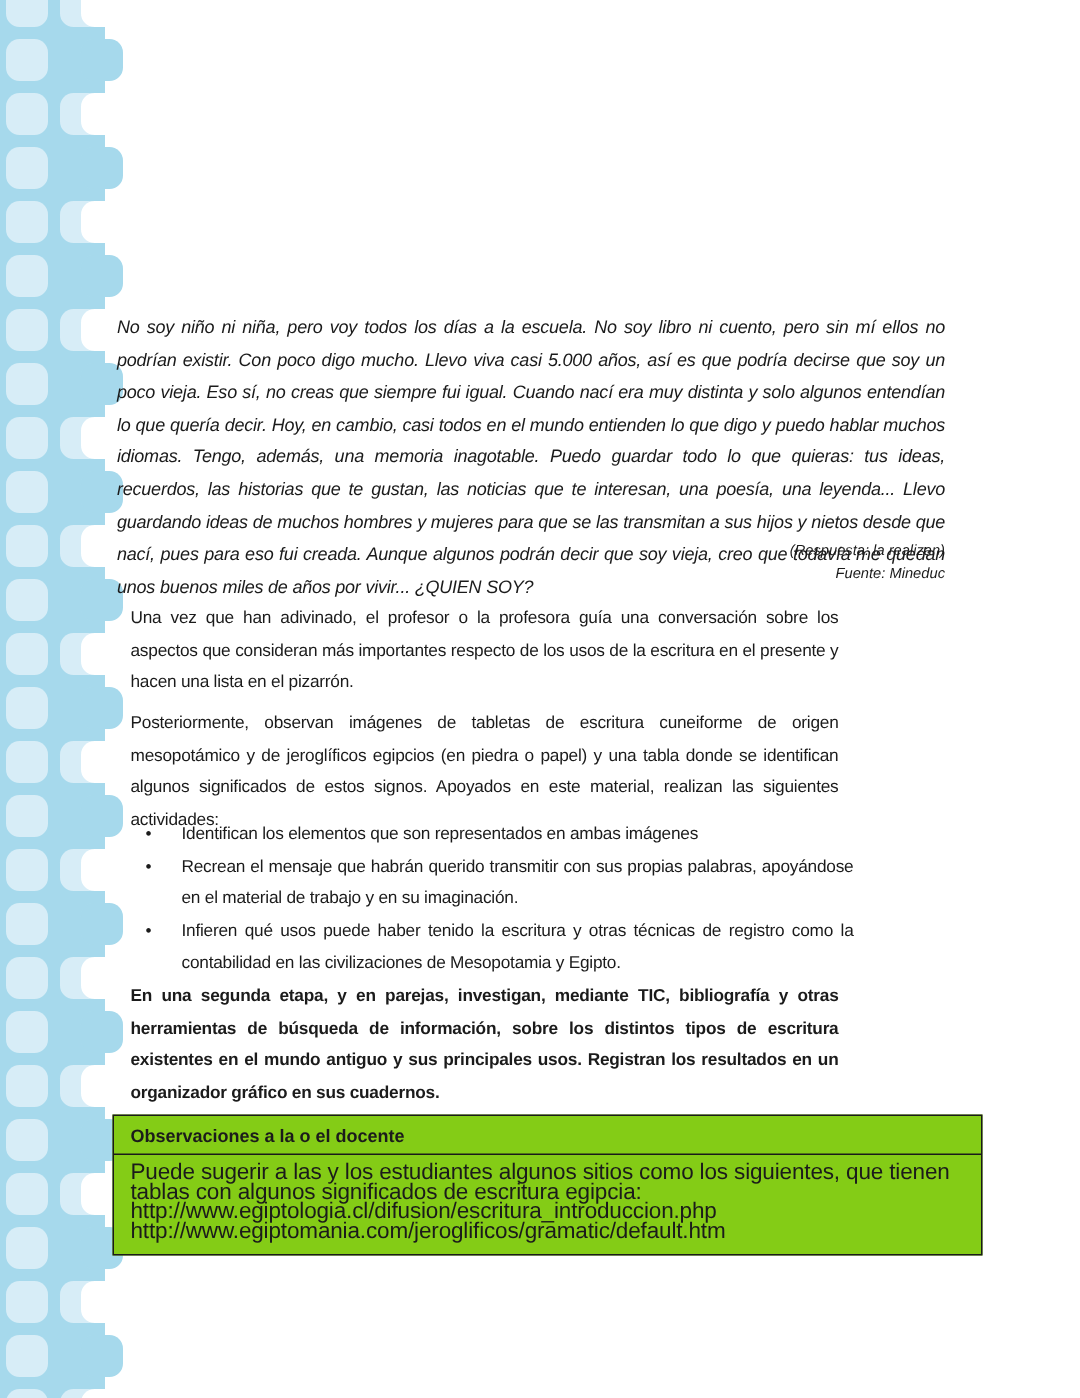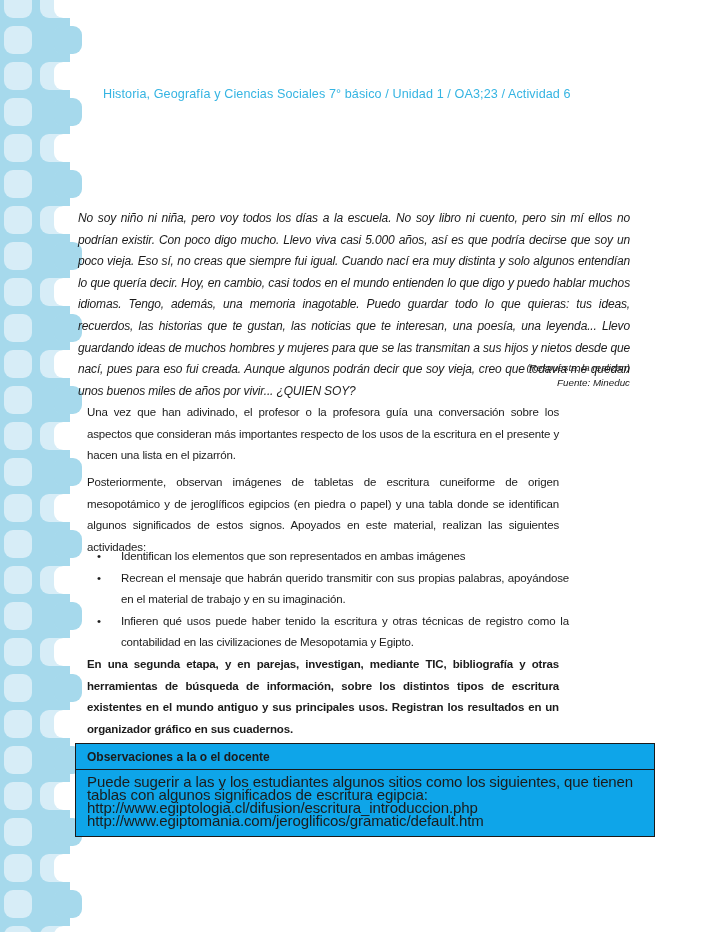--- a/index.html
+++ b/index.html
@@ -66,21 +66,21 @@
   .bullet-dot{
     flex:0 0 24px;
     font-size:11.5px;line-height:21.5px;
   }
   .bullet-text{flex:1;text-align:justify;}
 
   .notes-box{
     position:absolute;left:75px;top:743px;width:580px;
     border:1px solid #1a1a1a;
     box-sizing:border-box;
-    background:#0ea5e9;
+    background:#84cc16;
   }
   .notes-title{
     padding:5px 11px 4px 11px;
     font-size:12px;font-weight:bold;line-height:16px;
     border-bottom:1px solid #1a1a1a;
   }
   .notes-body{
     padding:5px 11px 9px 11px;
     font-size:15px;line-height:13px;
     letter-spacing:-0.1px;
@@ -105,21 +105,20 @@
       <pattern id="zip" x="0" y="-14" width="90" height="72" patternUnits="userSpaceOnUse">
         <rect x="54" y="4" width="28" height="28" rx="9" fill="#ffffff"></rect>
         <rect x="54" y="40" width="28" height="28" rx="9" fill="#a6d9ec"></rect>
       </pattern>
     </defs>
     <rect x="0" y="0" width="70" height="932" fill="#a6d9ec"></rect>
     <rect x="0" y="0" width="70" height="932" fill="url(#sqs)"></rect>
     <rect x="0" y="0" width="90" height="932" fill="url(#zip)"></rect>
   </svg>
 
-  <div class="doc-header">Historia, Geografía y Ciencias Sociales 7° básico / Unidad 1 / OA3;23 / Actividad 6</div>
 
 
   <div class="riddle">No soy niño ni niña, pero voy todos los días a la escuela. No soy libro ni cuento, pero sin mí ellos no podrían existir. Con poco digo mucho. Llevo viva casi 5.000 años, así es que podría decirse que soy un poco vieja. Eso sí, no creas que siempre fui igual. Cuando nací era muy distinta y solo algunos entendían lo que quería decir. Hoy, en cambio, casi todos en el mundo entienden lo que digo y puedo hablar muchos idiomas. Tengo, además, una memoria inagotable. Puedo guardar todo lo que quieras: tus ideas, recuerdos, las historias que te gustan, las noticias que te interesan, una poesía, una leyenda... Llevo guardando ideas de muchos hombres y mujeres para que se las transmitan a sus hijos y nietos desde que nací, pues para eso fui creada. Aunque algunos podrán decir que soy vieja, creo que todavía me quedan unos buenos miles de años por vivir... ¿QUIEN SOY?</div>
 
   <div class="riddle-credit">
     <div>(Respuesta: la realizan)</div>
     <div>Fuente: Mineduc</div>
   </div>
 
   <div class="para para-1">Una vez que han adivinado, el profesor o la profesora guía una conversación sobre los aspectos que consideran más importantes respecto de los usos de la escritura en el presente y hacen una lista en el pizarrón.</div>

